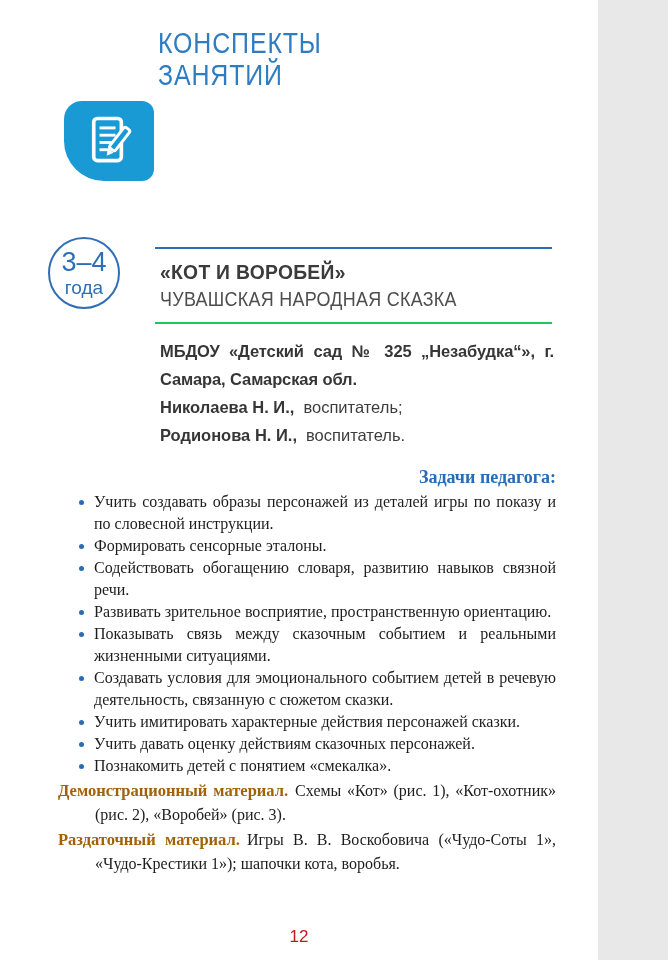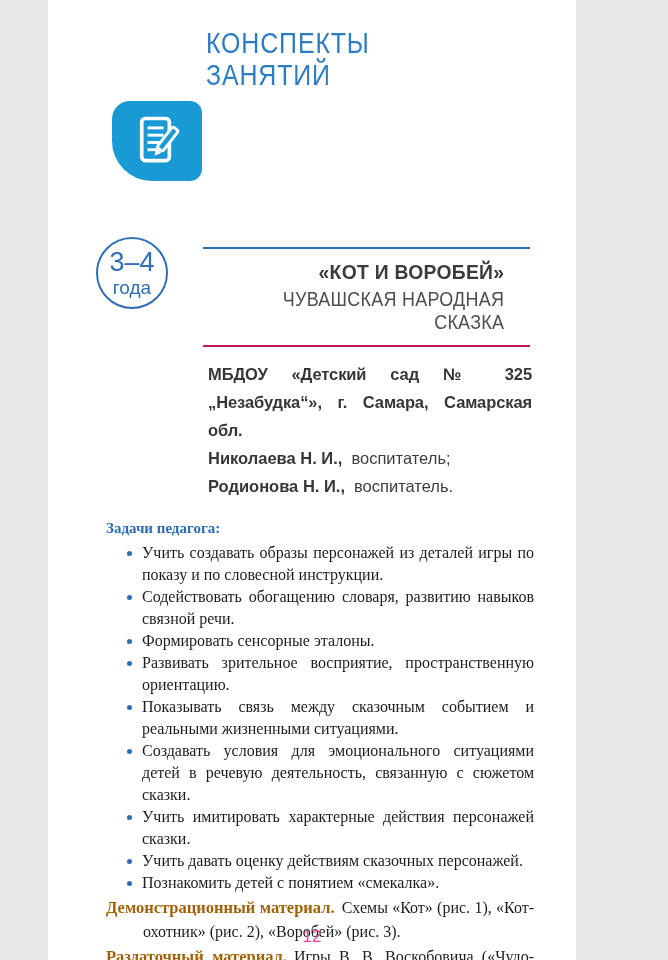--- a/index.html
+++ b/index.html
@@ -1,24 +1,23 @@
 <!DOCTYPE html>
 <html><head>
 <meta charset="utf-8">
 <style>
   * { margin: 0; padding: 0; box-sizing: border-box; }
   html, body { background: #e8e8e8; }
   .page {
     position: relative;
-    width: 528px;
+    width: 598px;
     height: 960px;
     background: #ffffff;
     overflow: hidden;
     font-family: "Liberation Serif", serif;
-    margin-left: 48px;
   }
 
   
   .header-title {
     margin: 27px 0 0 158px;
     font-family: "Liberation Sans", sans-serif;
     font-size: 29px;
     line-height: 32px;
     font-weight: 400;
     letter-spacing: 1px;
@@ -59,23 +58,22 @@
     flex-direction: column;
     justify-content: center;
     line-height: 1;
   }
   .age-badge .range { font-size: 27px; letter-spacing: 0; }
   .age-badge .unit  { font-size: 19px; margin-top: 2px; }
   .title-block {
     flex: 1;
     margin-left: 35px;
     border-top: 2px solid #2f6fb4;
-    border-bottom: 2px solid #be185d;
+    border-bottom: 2px solid #22c55e;
     padding: 11px 0 11px 5px;
-    text-align: right;
   }
   .lesson-title {
     font-family: "Liberation Sans", sans-serif;
     font-size: 21px;
     font-weight: 700;
     color: #3b3b3b;
     letter-spacing: 0.3px;
     transform: scaleX(0.92);
     transform-origin: left center;
   }
@@ -100,22 +98,23 @@
   }
   .institution { font-weight: 700; text-align: justify; letter-spacing: -0.1px; }
   .author-line .author-name { font-weight: 700; margin-right: 9px; }
   .author-line .author-role { font-weight: 400; color: #3d3d3d; }
 
   
   .tasks { margin: 17px 42px 0 58px; }
   .tasks-label {
     color: #2a6cb4;
     font-weight: 700;
-    font-size: 15px;
+    font-size: 18px;
     line-height: 22px;
+    text-align: right;
   }
   .task-list { list-style: none; margin-top: 3px; }
   .task-list li {
     position: relative;
     padding-left: 36px;
     font-size: 16px;
     line-height: 22px;
     color: #1d1d1d;
     text-align: justify;
   }
@@ -167,21 +166,21 @@
 
   
   .page-number {
     position: absolute;
     left: 0;
     right: 0;
     bottom: 13px;
     text-align: center;
     font-family: "Liberation Sans", sans-serif;
     font-size: 17px;
-    color: #ec4899;
+    color: #b91c1c;
   }
 </style>
 </head>
 <body>
 
 <div class="page">
 
   <h1 class="header-title">КОНСПЕКТЫ
 ЗАНЯТИЙ</h1>
 
@@ -217,25 +216,25 @@
     </p>
     <p class="author-line">
       <span class="author-name">Родионова Н. И.,</span><span class="author-role">воспитатель.</span>
     </p>
   </div>
 
   <div class="tasks">
     <p class="tasks-label">Задачи педагога:</p>
     <ul class="task-list">
       <li>Учить создавать образы персонажей из деталей игры по показу и по словесной инструкции.</li>
+      <li>Формировать сенсорные эталоны.</li>
       <li>Содействовать обогащению словаря, развитию навыков связной речи.</li>
-      <li>Формировать сенсорные эталоны.</li>
       <li>Развивать зрительное восприятие, пространственную ориентацию.</li>
       <li>Показывать связь между сказочным событием и реальными жизненными ситуациями.</li>
-      <li>Создавать условия для эмоционального ситуациями детей в речевую деятельность, связанную с сюжетом сказки.</li>
+      <li>Создавать условия для эмоционального событием детей в речевую деятельность, связанную с сюжетом сказки.</li>
       <li>Учить имитировать характерные действия персонажей сказки.</li>
       <li>Учить давать оценку действиям сказочных персонажей.</li>
       <li>Познакомить детей с понятием «смекалка».</li>
     </ul>
   </div>
 
   <p class="material">
     <span class="material-label">Демонстрационный материал.</span><span class="material-text">Схемы «Кот» (рис. 1), «Кот-охотник» (рис. 2), «Воробей» (рис. 3).</span>
   </p>
   <p class="material">

